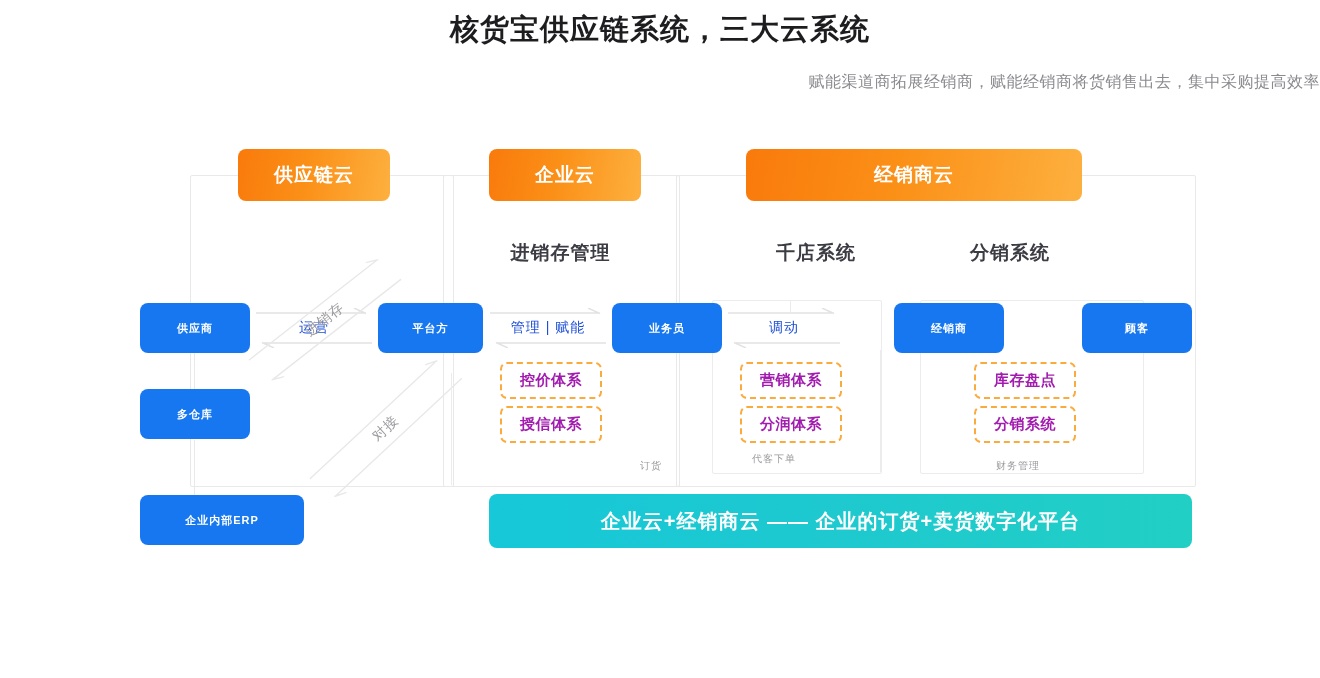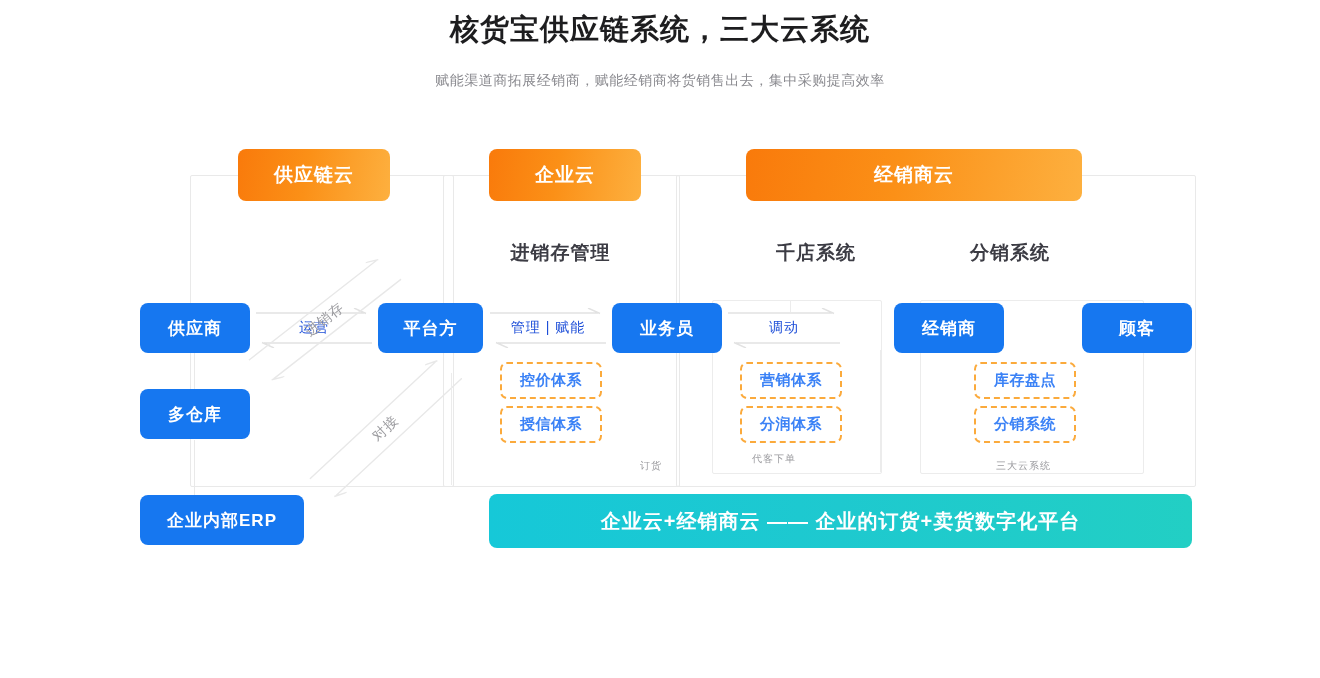--- a/index.html
+++ b/index.html
@@ -10,22 +10,22 @@
   }
   .stage{position:absolute;left:0;top:0;width:1320px;height:678px;}
   .abs{position:absolute;}
 
   
   .title{
     left:0;top:10px;width:1320px;text-align:center;
     font-size:29px;font-weight:bold;color:#1d1d1f;letter-spacing:1px;
   }
   .subtitle{
-    left:0;top:72px;width:1320px;text-align:center;
-    font-size:14px;color:#8a8a8f;letter-spacing:.5px;
+    left:0;top:72px;width:1320px;text-align:right;
+    font-size:16px;color:#8a8a8f;letter-spacing:.5px;
   }
 
   
   .panel{border:1px solid #e9e9e9;border-radius:2px;background:transparent;}
   .inner-box{border:1px solid #ececec;border-radius:2px;background:transparent;}
 
   
   .cloud-badge{
     border-radius:8px;color:#fff;font-size:19px;font-weight:bold;
     display:flex;align-items:center;justify-content:center;
@@ -36,21 +36,21 @@
   
   .sys-title{
     font-size:19px;color:#3c3c44;font-weight:bold;text-align:center;
     letter-spacing:1px;white-space:nowrap;
   }
 
   
   .node{
     background:#1677f0;color:#fff;border-radius:8px;
     display:flex;align-items:center;justify-content:center;
-    font-size:17px;font-weight:bold;letter-spacing:1px;white-space:nowrap;
+    font-size:11px;font-weight:bold;letter-spacing:1px;white-space:nowrap;
   }
 
   
   .harrow{pointer-events:none;}
   .harrow svg{display:block;}
   .harrow-label{
     position:absolute;left:0;top:0;width:100%;height:100%;
     display:flex;align-items:center;justify-content:center;
     font-size:14px;color:#1d4ed8;white-space:nowrap;letter-spacing:1px;
   }
@@ -58,21 +58,21 @@
   
   .diag{transform-origin:0 50%;}
   .diag-label{
     position:absolute;left:0;top:0;width:100%;height:100%;
     display:flex;align-items:center;justify-content:center;
     font-size:14px;color:#9b9b9f;white-space:nowrap;letter-spacing:1px;
   }
 
   
   .chip{
-    border:2px dashed #fbaa3c;border-radius:7px;color:#3b82f6;
+    border:2px dashed #fbaa3c;border-radius:7px;color:#a21caf;
     display:flex;align-items:center;justify-content:center;
     font-size:15px;font-weight:bold;white-space:nowrap;letter-spacing:.5px;
   }
 
   
   .caption{font-size:10px;color:#9b9b9f;white-space:nowrap;letter-spacing:1px;}
 
   
   .teal-banner{
     border-radius:8px;color:#fff;
@@ -189,18 +189,18 @@
   <div class="abs chip" style="left:500px;top:406px;width:98px;height:33px;">授信体系</div>
 
   <div class="abs chip" style="left:740px;top:362px;width:98px;height:33px;">营销体系</div>
   <div class="abs chip" style="left:740px;top:406px;width:98px;height:33px;">分润体系</div>
 
   <div class="abs chip" style="left:974px;top:362px;width:98px;height:33px;">库存盘点</div>
   <div class="abs chip" style="left:974px;top:406px;width:98px;height:33px;">分销系统</div>
 
   <div class="abs caption" style="left:640px;top:459px;">订货</div>
   <div class="abs caption" style="left:752px;top:452px;">代客下单</div>
-  <div class="abs caption" style="left:996px;top:459px;">三大云系统</div>
+  <div class="abs caption" style="left:996px;top:459px;">财务管理</div>
 
   <div class="abs teal-banner" style="left:489px;top:494px;width:703px;height:54px;">企业云+经销商云 —— 企业的订货+卖货数字化平台</div>
 
 
 </div>
 
 </body></html>

